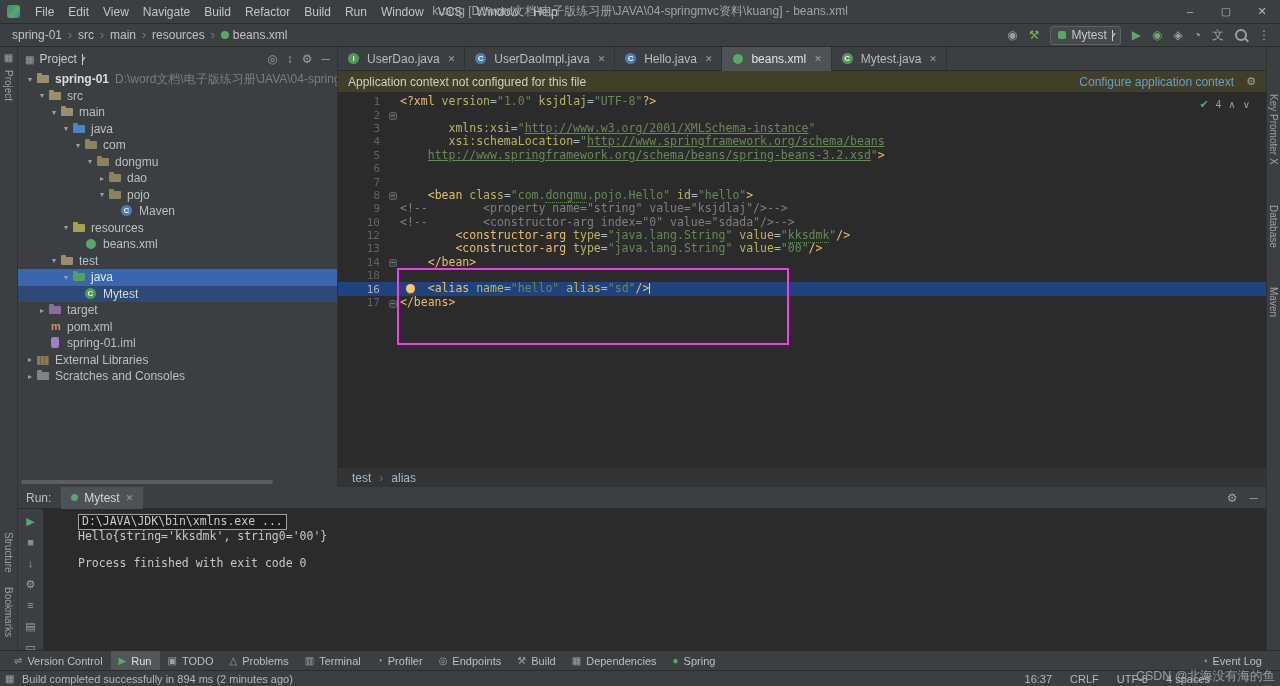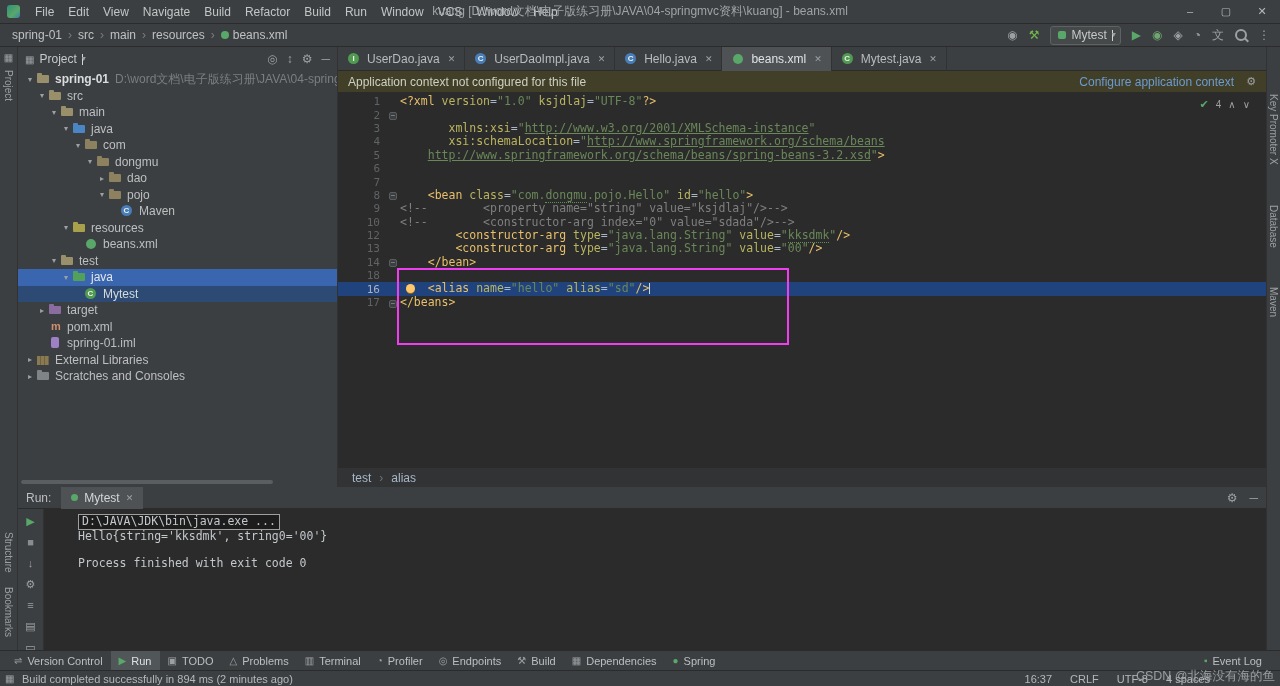--- a/index.html
+++ b/index.html
@@ -465,21 +465,21 @@
     <div class="rtoolbar" id="run-toolbar">
         <span class="rtool" style="color:#59a869">▶</span>
         <span class="rtool" style="color:#8a8d8f">■</span>
         <span class="rtool" style="color:#9da0a3">↓</span>
         <span class="rtool" style="color:#9da0a3">⚙</span>
         <span class="rtool" style="color:#9da0a3">≡</span>
         <span class="rtool" style="color:#9da0a3">▤</span>
         <span class="rtool" style="color:#9da0a3">▭</span>
       </div>
     <div id="console">
-        <div class="con-line"><span class="conbox">D:\JAVA\JDK\bin\java.exe ...</span></div>
+        <div class="con-line"><span class="conbox">D:\JAVA\JDK\bin\xmlns.exe ...</span></div>
         <div class="con-line">Hello{string='kksdmk', string0='00'}</div>
         <div class="con-line"> </div>
         <div class="con-line">Process finished with exit code 0</div>
       </div>
   </div>
 </div>
 
 <div id="bottombar" class="abs">
   <span id="bitems" style="display:flex;align-items:center">
       <span class="bitem"><span class="bico" style="color:#9da0a3">⇌</span>Version Control</span>

